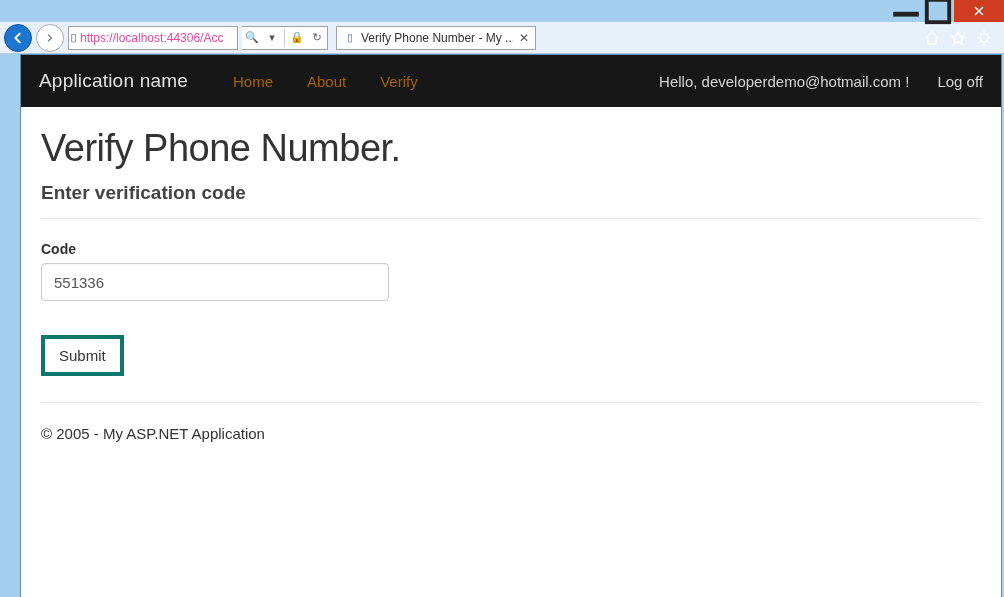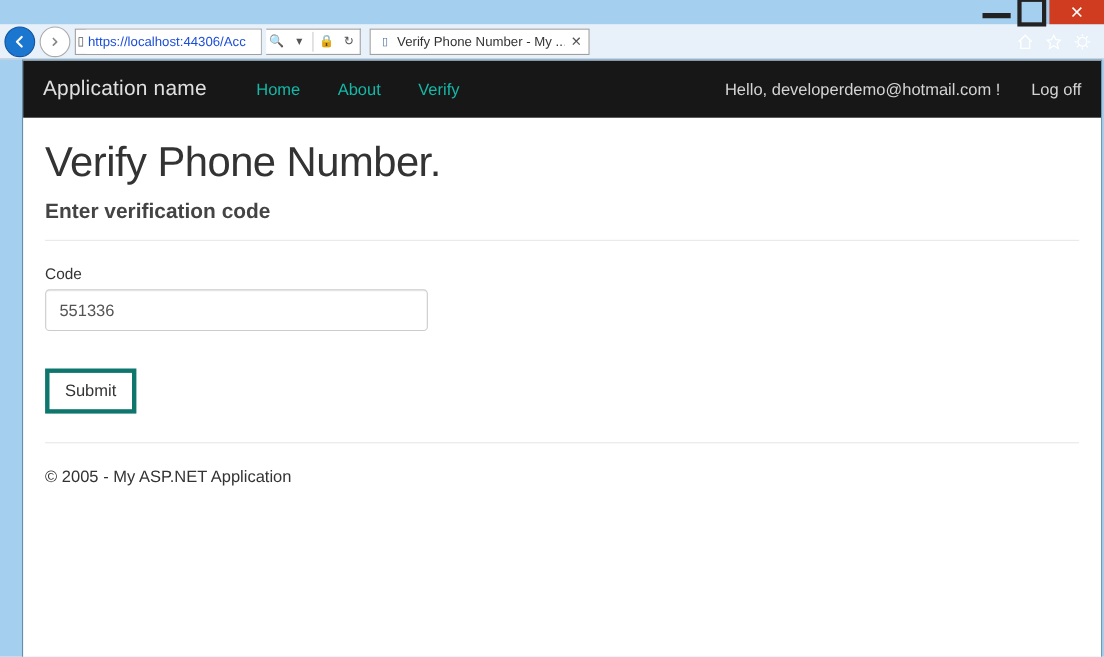--- a/index.html
+++ b/index.html
@@ -16,48 +16,48 @@
     
     
     .ie-bar { height: 32px; background: #e8f1f9; display: flex; align-items: center; padding: 0 4px; gap: 4px; border-bottom: 1px solid #b7c9d8; }
     .ie-arrow { width: 28px; height: 28px; border-radius: 50%; display: flex; align-items: center; justify-content: center; }
     .ie-back { background: #1a76cf; border: 1px solid #1155a0; }
     .ie-back svg { width: 14px; height: 14px; }
     .ie-fwd { background: #fff; border: 1px solid #aaa; }
     .ie-fwd svg { width: 12px; height: 12px; }
     .addr-wrap { display: flex; align-items: center; background: #fff; border: 1px solid #a0a0a0; height: 24px; width: 170px; }
     .addr-icon { width: 18px; display:flex; align-items:center; justify-content:center; font-size:11px; color:#555;}
-    .addr { flex: 1; border: none; outline: none; font-size: 12px; padding: 0 2px; color:#1d4ed8; height:100%; }
+    .addr { flex: 1; border: none; outline: none; font-size: 12px; padding: 0 2px; color:#ec4899; height:100%; }
     .addr-icons { display:flex; align-items:center; height:24px; border:1px solid #a0a0a0; border-left:none; background:#fff;}
     .addr-icons span { width:20px; display:flex; align-items:center; justify-content:center; font-size:11px; color:#555;}
     .addr-sep { width:1px; height:18px; background:#ccc; margin:0 2px;}
     .tab { display: flex; align-items: center; background: #fff; border: 1px solid #a0a0a0; height: 24px; padding: 0 6px; margin-left: 4px; max-width: 200px; }
     .tab-icon { width:14px; height:14px; margin-right:4px; font-size:10px; display:flex; align-items:center; justify-content:center; color:#4b6ea5;}
     .tab-title { font-size: 12px; color: #333; white-space: nowrap; overflow: hidden; flex:1; }
     .tab-close { font-size: 12px; color: #555; margin-left: 6px; }
     .ie-right { margin-left: auto; display: flex; gap: 10px; padding-right: 8px; color: #fff; }
     .ie-right-icon { width:16px; height:16px; display:flex; align-items:center; justify-content:center; }
     
     
     .viewport { background: #fff; height: 584px; margin: 0 2px 2px 20px; border: 1px solid #638dad; overflow:hidden; }
     
     
     .navbar { background: #171717; height: 52px; display: flex; align-items: center; padding: 0 18px; color: #9d9d9d; }
     .brand { font-size: 19px; color: #e0e0e0; margin-right: 28px; font-weight: 300; letter-spacing: 0.2px; }
-    .nav-link { font-size: 15px; color: #14b8a6; margin: 0 17px; cursor: pointer; }
+    .nav-link { font-size: 15px; color: #a16207; margin: 0 17px; cursor: pointer; }
     .nav-right { margin-left: auto; display: flex; align-items: center; gap: 28px; }
     .nav-right span { font-size: 15px; color: #d4d4d4; text-align: right; }
     
     
     .container { padding: 16px 20px; }
     h1 { font-size: 38px; font-weight: 400; color: #333; margin-top: 4px; margin-bottom: 12px; letter-spacing: -0.5px; }
     h4 { font-size: 19px; font-weight: 700; color: #444; margin-bottom: 14px; }
     hr { border: none; border-top: 1px solid #e8e8e8; margin: 14px 0 22px 0; }
     .form-group { margin-bottom: 34px; }
-    .label { font-size: 14px; font-weight: normal; color: #333; margin-bottom: 6px; display:block; }
+    .label { font-size: 14px; font-weight: bold; color: #333; margin-bottom: 6px; display:block; }
     .text-input { width: 348px; height: 38px; border: 1px solid #ccc; border-radius: 4px; padding: 0 12px; font-size: 15px; color: #555; box-shadow: inset 0 1px 1px rgba(0,0,0,0.05); }
     .btn { border: 4px solid #0f766e; background: #fff; border-radius: 0; padding: 8px 14px; font-size: 15px; color: #333; cursor: pointer; }
     footer { font-size: 15px; color: #333; margin-top: 8px; }
   </style>
 </head>
 <body>
 
 <div class="titlebar">
   <div class="win-controls">
     <div class="win-btn win-min">

